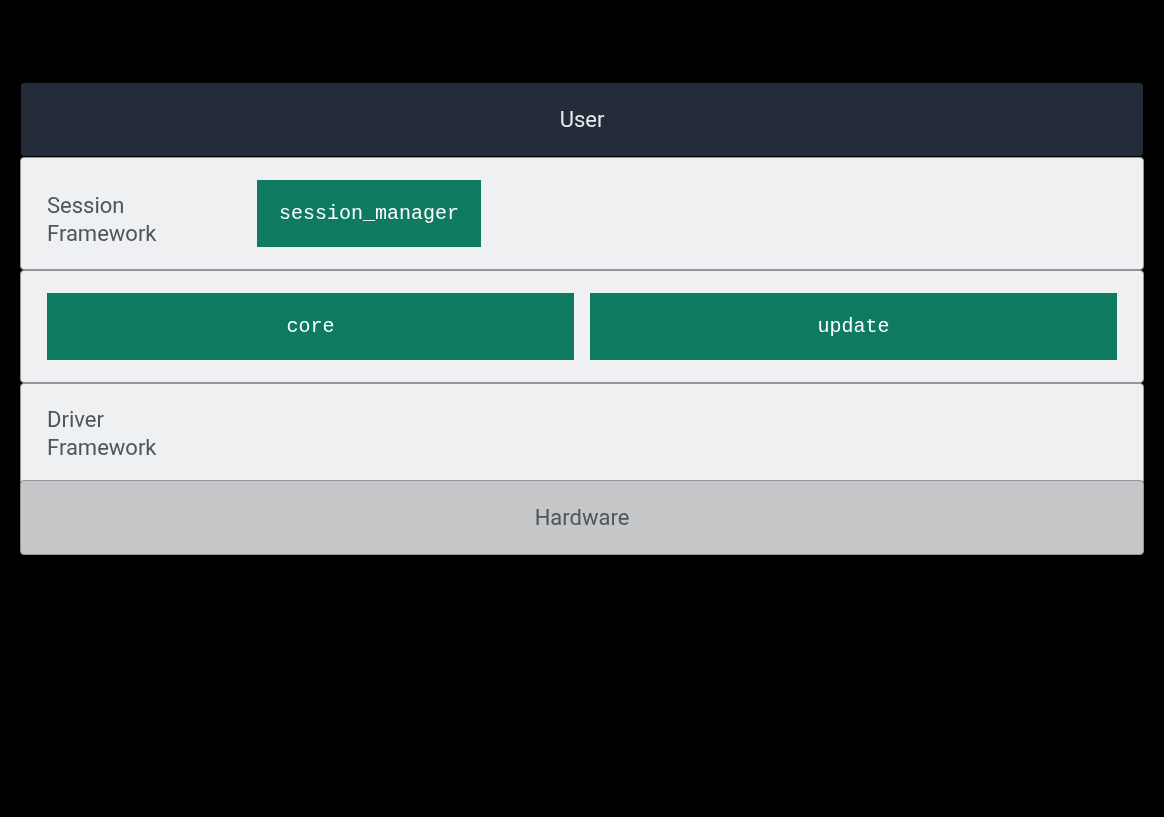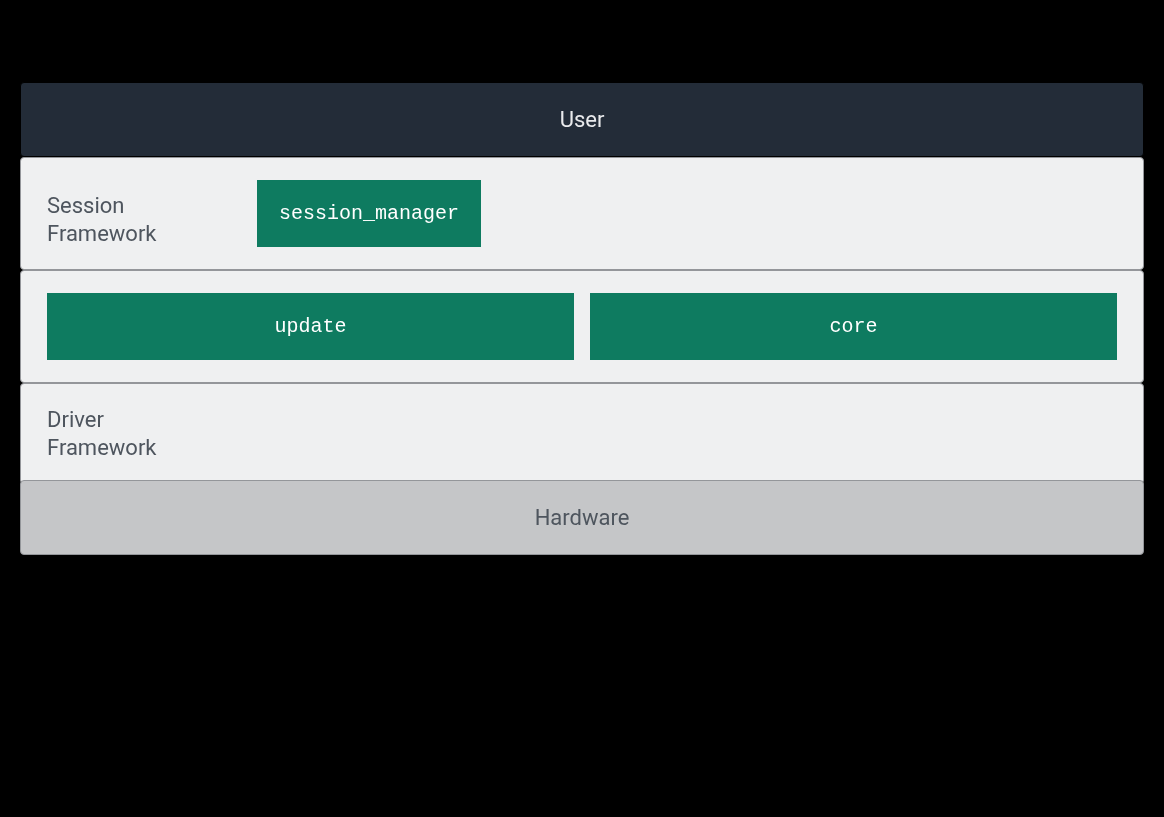--- a/index.html
+++ b/index.html
@@ -90,22 +90,22 @@
 
   <div class="layer panel">
     <div class="panel-title">Session<br>Framework</div>
     <div class="panel-items">
       <div class="chip">session_manager</div>
     </div>
   </div>
 
   <div class="layer panel">
     <div class="panel-items">
+      <div class="chip flex">core</div>
       <div class="chip flex">update</div>
-      <div class="chip flex">core</div>
     </div>
   </div>
 
   <div class="layer panel">
     <div class="panel-title">Driver<br>Framework</div>
   </div>
 
   <div class="layer hw-layer">
     <span>Hardware</span>
   </div>

